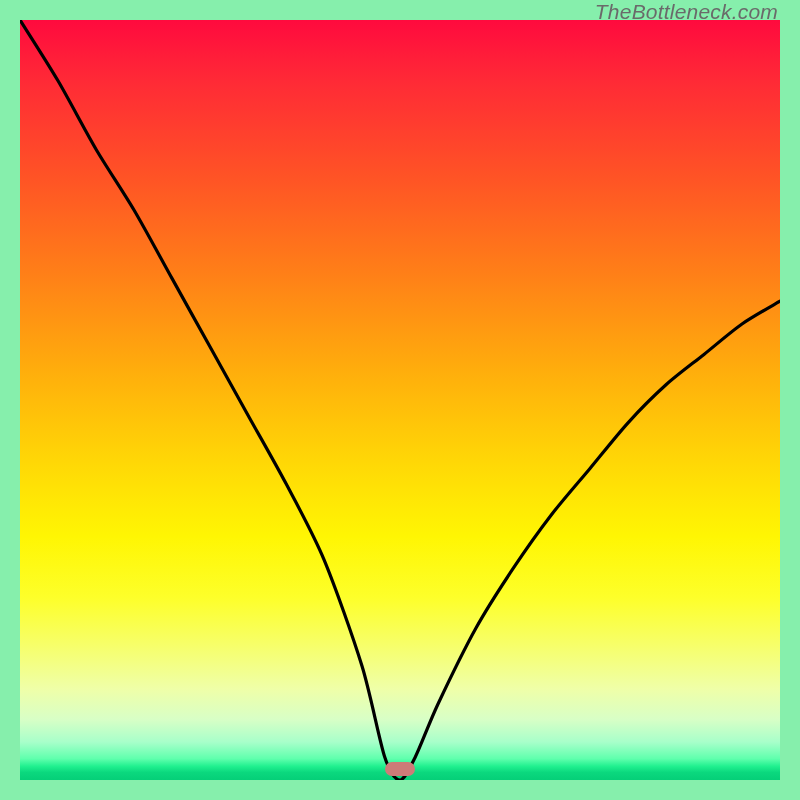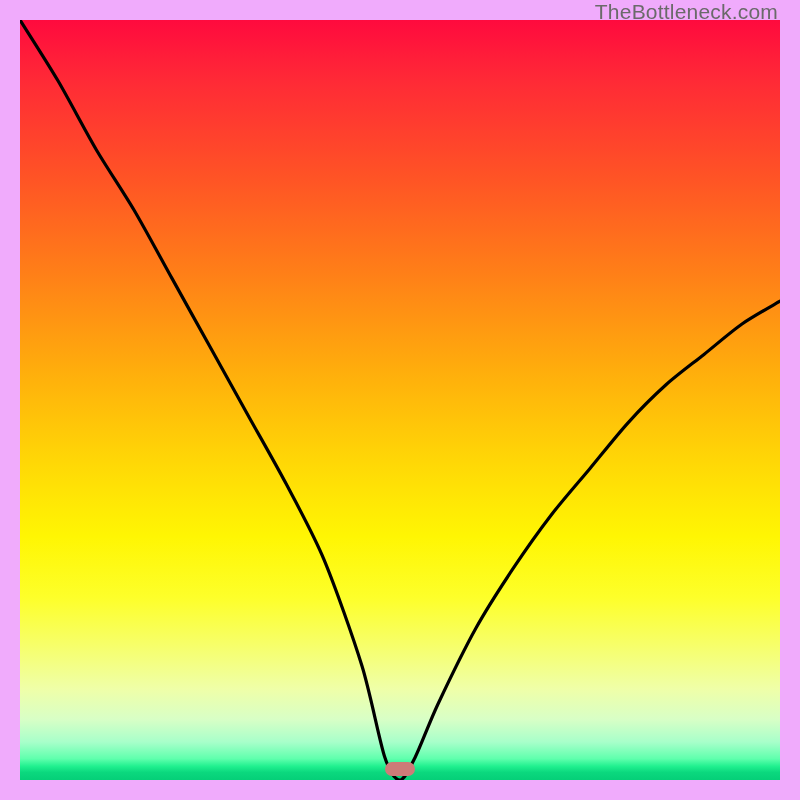--- a/index.html
+++ b/index.html
@@ -8,21 +8,22 @@
     width: 800px;
     height: 800px;
     overflow: hidden;
     background: #000;
     font-family: Arial, Helvetica, sans-serif;
   }
   .frame {
     position: relative;
     width: 800px;
     height: 800px;
-    background: #f0abfc;
+    background: #86efac;
+    font-style: italic;
   }
   .plot {
     position: absolute;
     left: 20px;
     top: 20px;
     width: 760px;
     height: 760px;
     background: linear-gradient(to bottom,
       #ff0a3e 0%,
       #ff2a36 8%,

